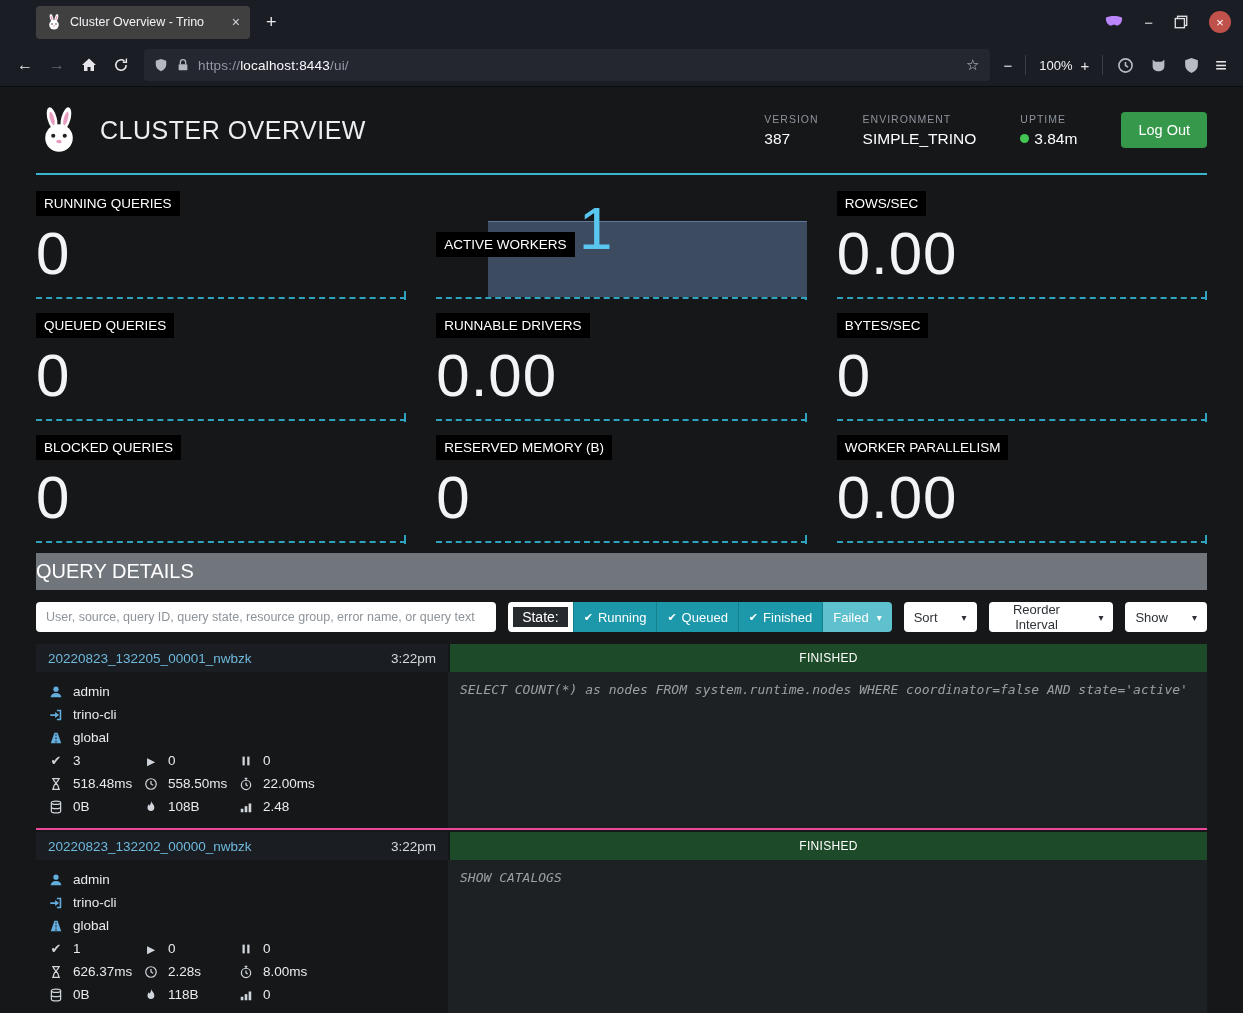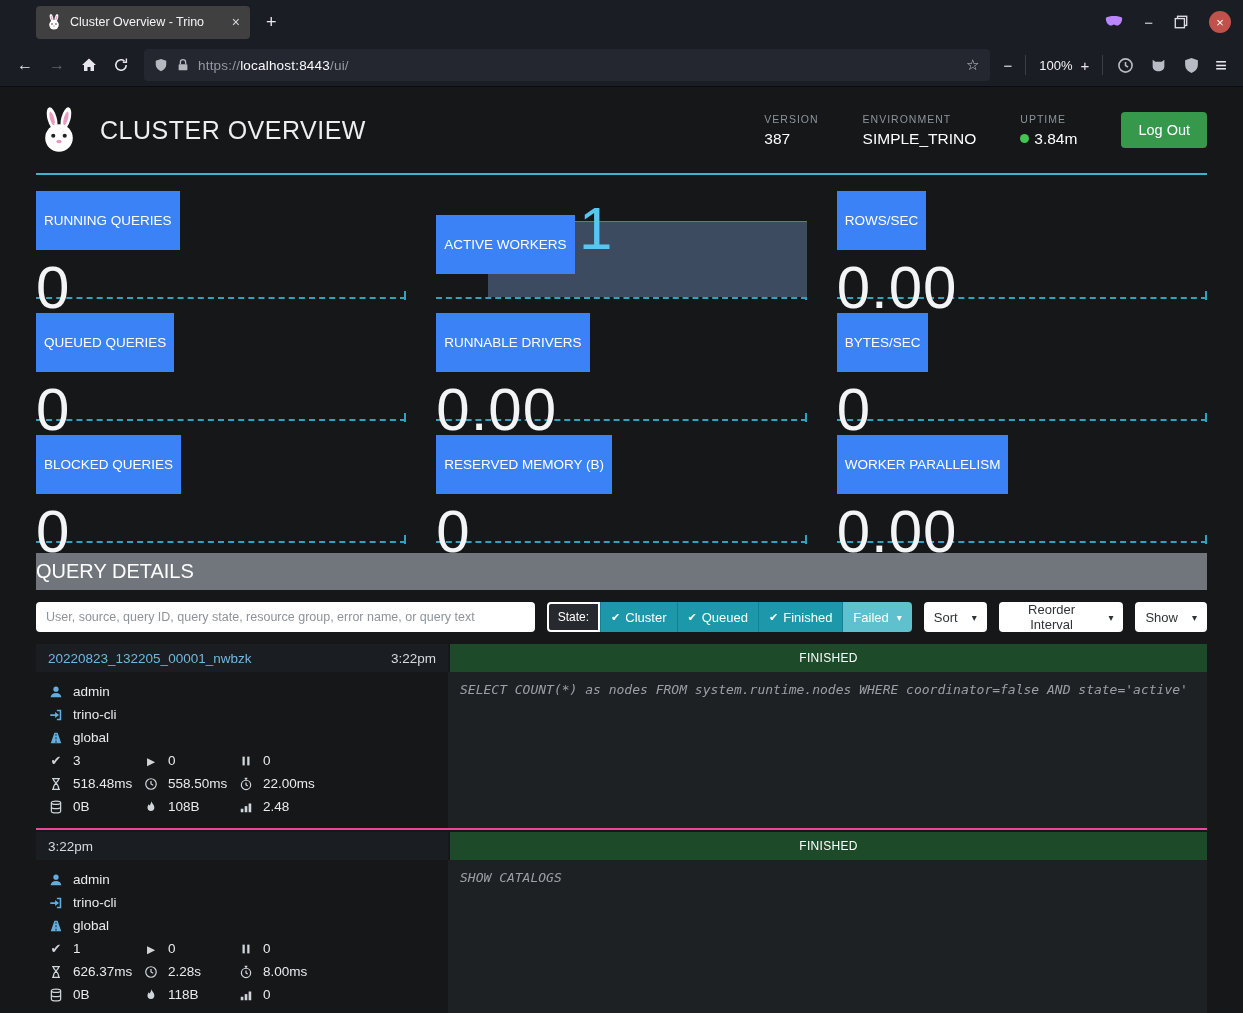--- a/index.html
+++ b/index.html
@@ -44,38 +44,38 @@
   .hspacer{flex:1;}
   .meta{margin-right:44px;}
   .meta-label{font-size:10.5px;color:#8d949b;letter-spacing:1px;}
   .meta-value{font-size:15.5px;color:#fff;margin-top:5px;display:flex;align-items:center;}
   .dot{width:9px;height:9px;border-radius:50%;background:#43c553;display:inline-block;margin-right:5px;}
   .logout-btn{background:#36984a;color:#fff;font-size:14.5px;border:none;border-radius:4px;padding:10px 17px;cursor:pointer;font-family:inherit;}
 
   
   .stats{display:grid;grid-template-columns:repeat(3,1fr);column-gap:30px;row-gap:14px;margin-top:16px;}
   .stat-tile{position:relative;height:106px;border-bottom:2px dashed #2fa3bd;}
-  .stat-label{position:relative;z-index:2;display:inline-block;background:#3b82f6;color:#fff;font-size:13.5px;padding:22px 8px;}
+  .stat-label{position:relative;z-index:2;display:inline-block;background:#000000;color:#fff;font-size:13.5px;padding:5px 8px;}
   .stat-value{position:relative;z-index:2;font-size:60px;color:#f2f4f6;line-height:1;margin-top:8px;font-weight:300;letter-spacing:1px;}
   .stat-tile.accent .stat-value{color:#59c6f0;display:inline-block;}
   .stat-fill{position:absolute;left:52px;right:0;top:30px;bottom:0;background:#3d4b60;border-top:1px solid #5d7899;z-index:1;}
   .spark-tick{position:absolute;right:0;bottom:-3px;width:2px;height:9px;background:#2fa3bd;}
 
   
   .section-header{margin-top:10px;background:#71767c;color:#fff;font-size:20px;padding:7px 0;}
   .toolbar{display:flex;margin:12px 0;gap:12px;}
   .search-input{width:533px;height:30px;border:none;border-radius:4px;padding:0 10px;font-size:12.5px;color:#333;background:#fff;font-family:inherit;box-sizing:border-box;}
   .search-input::placeholder{color:#8d939a;}
   .state-group{display:flex;height:30px;}
-  .state-label{background:#26292d;border:2px solid #ffffff;color:#fff;font-size:12px;display:flex;align-items:center;padding:0 9px;border-radius:4px 0 0 4px;box-sizing:border-box;}
+  .state-label{background:#26292d;border:5px solid #ffffff;color:#fff;font-size:14px;display:flex;align-items:center;padding:0 9px;border-radius:4px 0 0 4px;box-sizing:border-box;}
   .state-btn{border:none;background:#1d98aa;color:#fff;font-size:13px;display:flex;align-items:center;gap:5px;padding:0 10px;border-left:1px solid #15818f;cursor:pointer;font-family:inherit;}
   .state-btn .chk{font-size:11px;}
   .state-btn.failed{background:#5fc0ce;border-radius:0 4px 4px 0;}
   .caret{font-size:10px;margin-left:3px;}
-  .dd{height:30px;background:#fff;border:none;border-radius:4px;font-size:13px;color:#2f3337;padding:0 10px;display:flex;align-items:center;gap:11px;cursor:pointer;font-family:inherit;}
+  .dd{height:30px;background:#fff;border:none;border-radius:4px;font-size:13px;color:#2f3337;padding:0 10px;display:flex;align-items:center;gap:21px;cursor:pointer;font-family:inherit;}
   .dd-sort{margin-left:auto;}
 
   
   .query-header{display:flex;height:28px;margin-top:2px;}
   .qh-left{width:412px;background:#1a1d21;display:flex;align-items:center;padding:0 12px;box-sizing:border-box;}
   .query-id{color:#6fb9dd;font-size:13.5px;flex:1;text-decoration:none;}
   .query-time{color:#d7dade;font-size:13.5px;}
   .qh-right{flex:1;padding-left:2px;}
   .status-bar{height:100%;background:#1d4b29;color:#fff;font-size:12px;display:flex;align-items:center;justify-content:center;letter-spacing:.3px;}
   .query-body{display:flex;border-bottom:2px solid #ec4899;}
@@ -270,21 +270,21 @@
     </div>
 
     <div class="section-header">QUERY DETAILS</div>
 
     <div class="toolbar">
       <input class="search-input" type="text" placeholder="User, source, query ID, query state, resource group, error name, or query text" style="">
       <div class="state-group">
         <span class="state-label">State:</span>
         <button class="state-btn">
             <span class="chk">✔</span>
-            <span>Cluster</span>
+            <span>Running</span>
           </button>
         <button class="state-btn">
             <span class="chk">✔</span>
             <span>Queued</span>
           </button>
         <button class="state-btn">
             <span class="chk">✔</span>
             <span>Finished</span>
           </button>
         <button class="state-btn failed">
@@ -424,20 +424,21 @@
               </span>
           </div>
         </div>
         <div class="qb-right">SELECT COUNT(*) as nodes FROM system.runtime.nodes WHERE coordinator=false AND state='active'</div>
       </div>
     </div>
 
     <div class="query">
       <div class="query-header">
         <div class="qh-left">
+          <a class="query-id">20220823_132202_00000_nwbzk</a>
           <span class="query-time">3:22pm</span>
         </div>
         <div class="qh-right">
           <div class="status-bar">FINISHED</div>
         </div>
       </div>
       <div class="query-body">
         <div class="qb-left">
           <div class="detail-row">
               <span class="d-icon blue">

